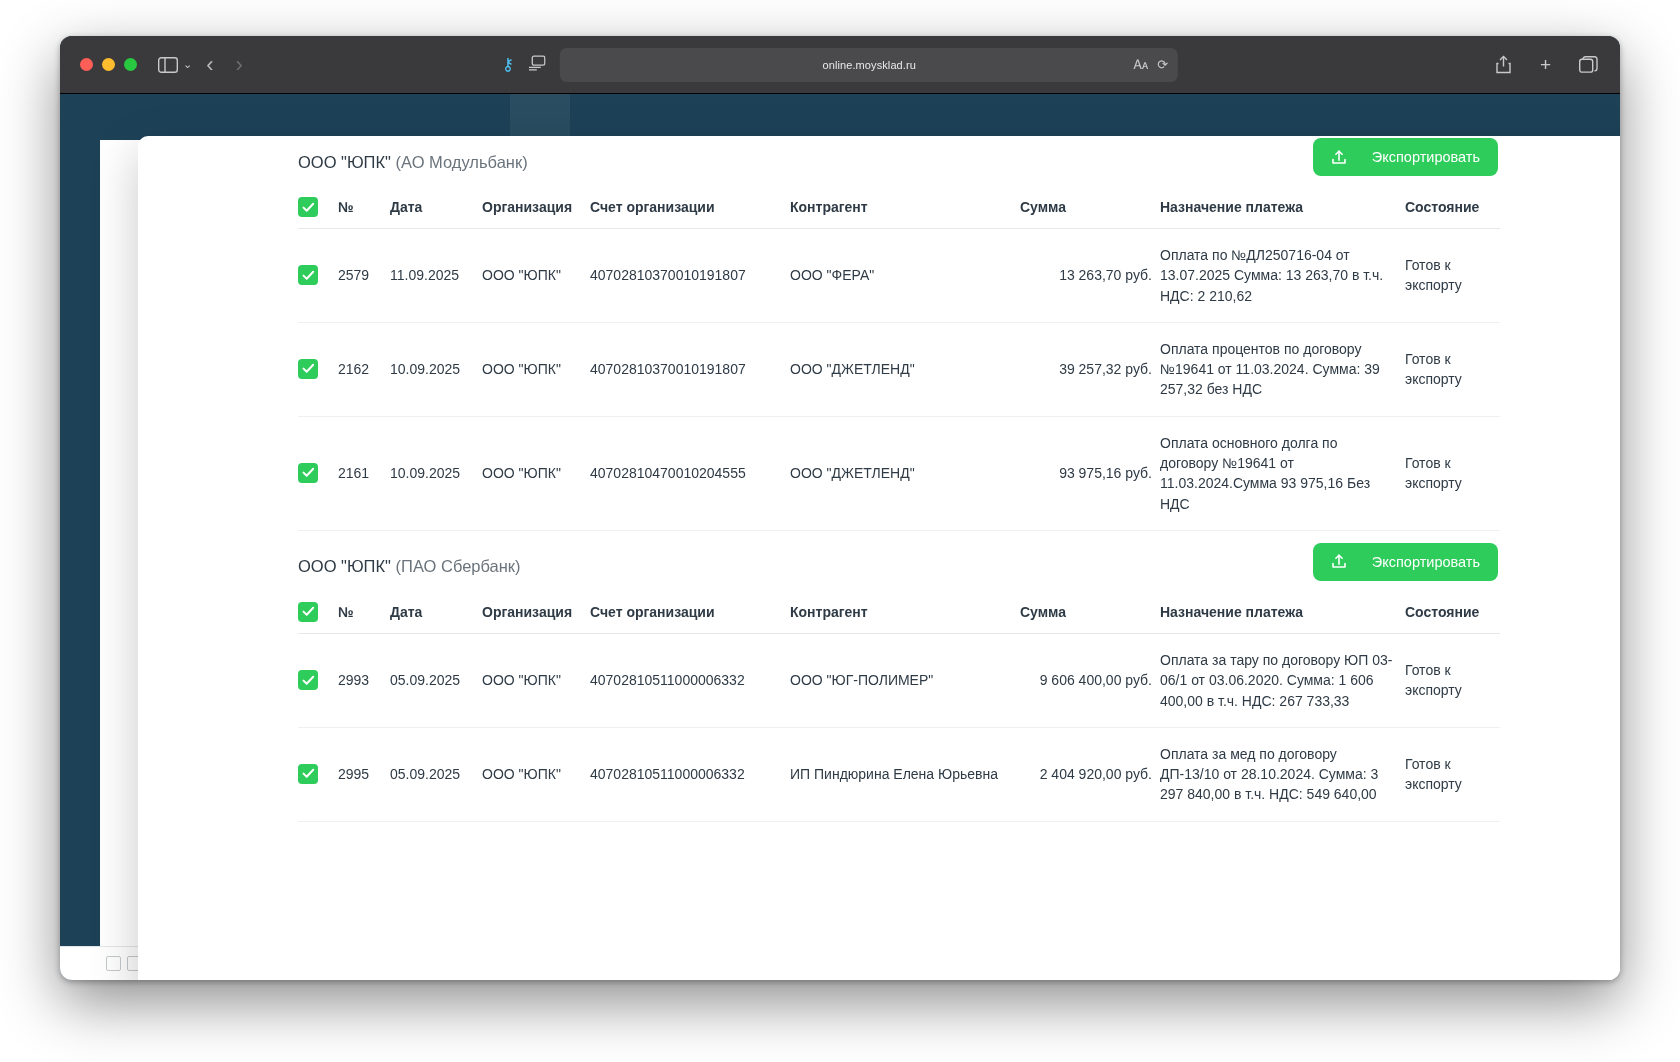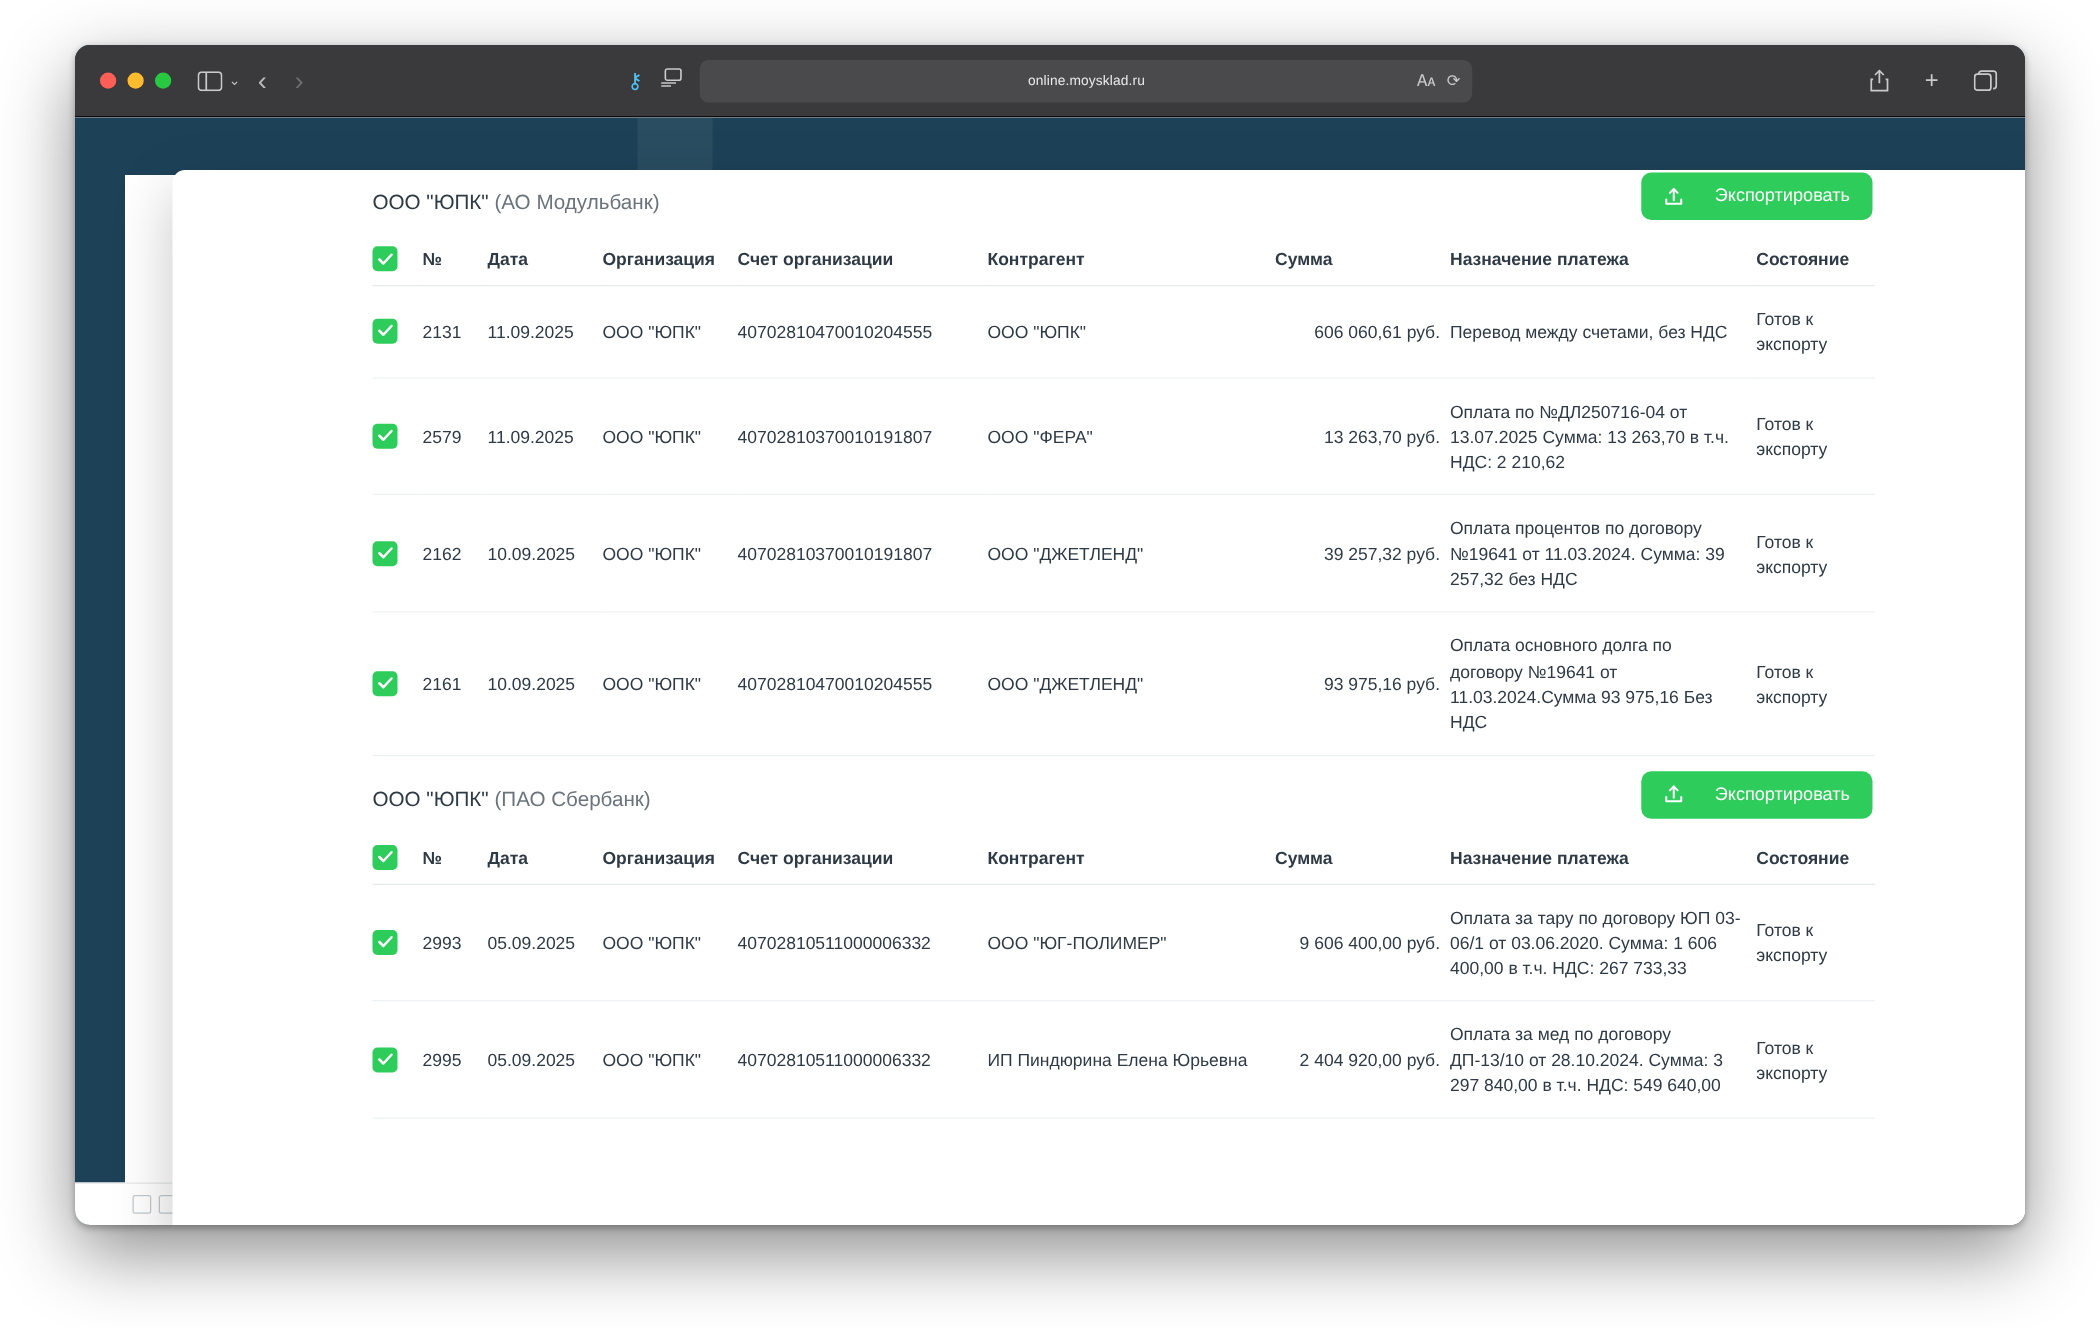--- a/index.html
+++ b/index.html
@@ -317,35 +317,20 @@
                     <th class="col-date">Дата</th>
                     <th class="col-org">Организация</th>
                     <th class="col-acct">Счет организации</th>
                     <th class="col-cp">Контрагент</th>
                     <th class="col-sum c-sum">Сумма</th>
                     <th class="col-purp">Назначение платежа</th>
                     <th class="col-state c-state">Состояние</th>
                   </tr>
                 </thead>
                 <tbody>
-                  <tr>
-                    <td class="col-chk"><span class="chk">
-                        <svg width="13" height="11" viewBox="0 0 13 11" fill="none" stroke="#ffffff" stroke-width="2" stroke-linecap="round" stroke-linejoin="round">
-                          <path d="M1.5 5.6 L4.7 8.8 L11.2 1.8"></path>
-                        </svg>
-                      </span></td>
-                    <td class="col-num">2131</td>
-                    <td class="col-date">11.09.2025</td>
-                    <td class="col-org">ООО "ЮПК"</td>
-                    <td class="col-acct">40702810470010204555</td>
-                    <td class="col-cp">ООО "ЮПК"</td>
-                    <td class="col-sum c-sum">606 060,61 руб.</td>
-                    <td class="col-purp c-purp">Перевод между счетами, без НДС</td>
-                    <td class="col-state c-state">Готов к экспорту</td>
-                  </tr>
                   <tr>
                     <td class="col-chk"><span class="chk">
                         <svg width="13" height="11" viewBox="0 0 13 11" fill="none" stroke="#ffffff" stroke-width="2" stroke-linecap="round" stroke-linejoin="round">
                           <path d="M1.5 5.6 L4.7 8.8 L11.2 1.8"></path>
                         </svg>
                       </span></td>
                     <td class="col-num">2579</td>
                     <td class="col-date">11.09.2025</td>
                     <td class="col-org">ООО "ЮПК"</td>
                     <td class="col-acct">40702810370010191807</td>

